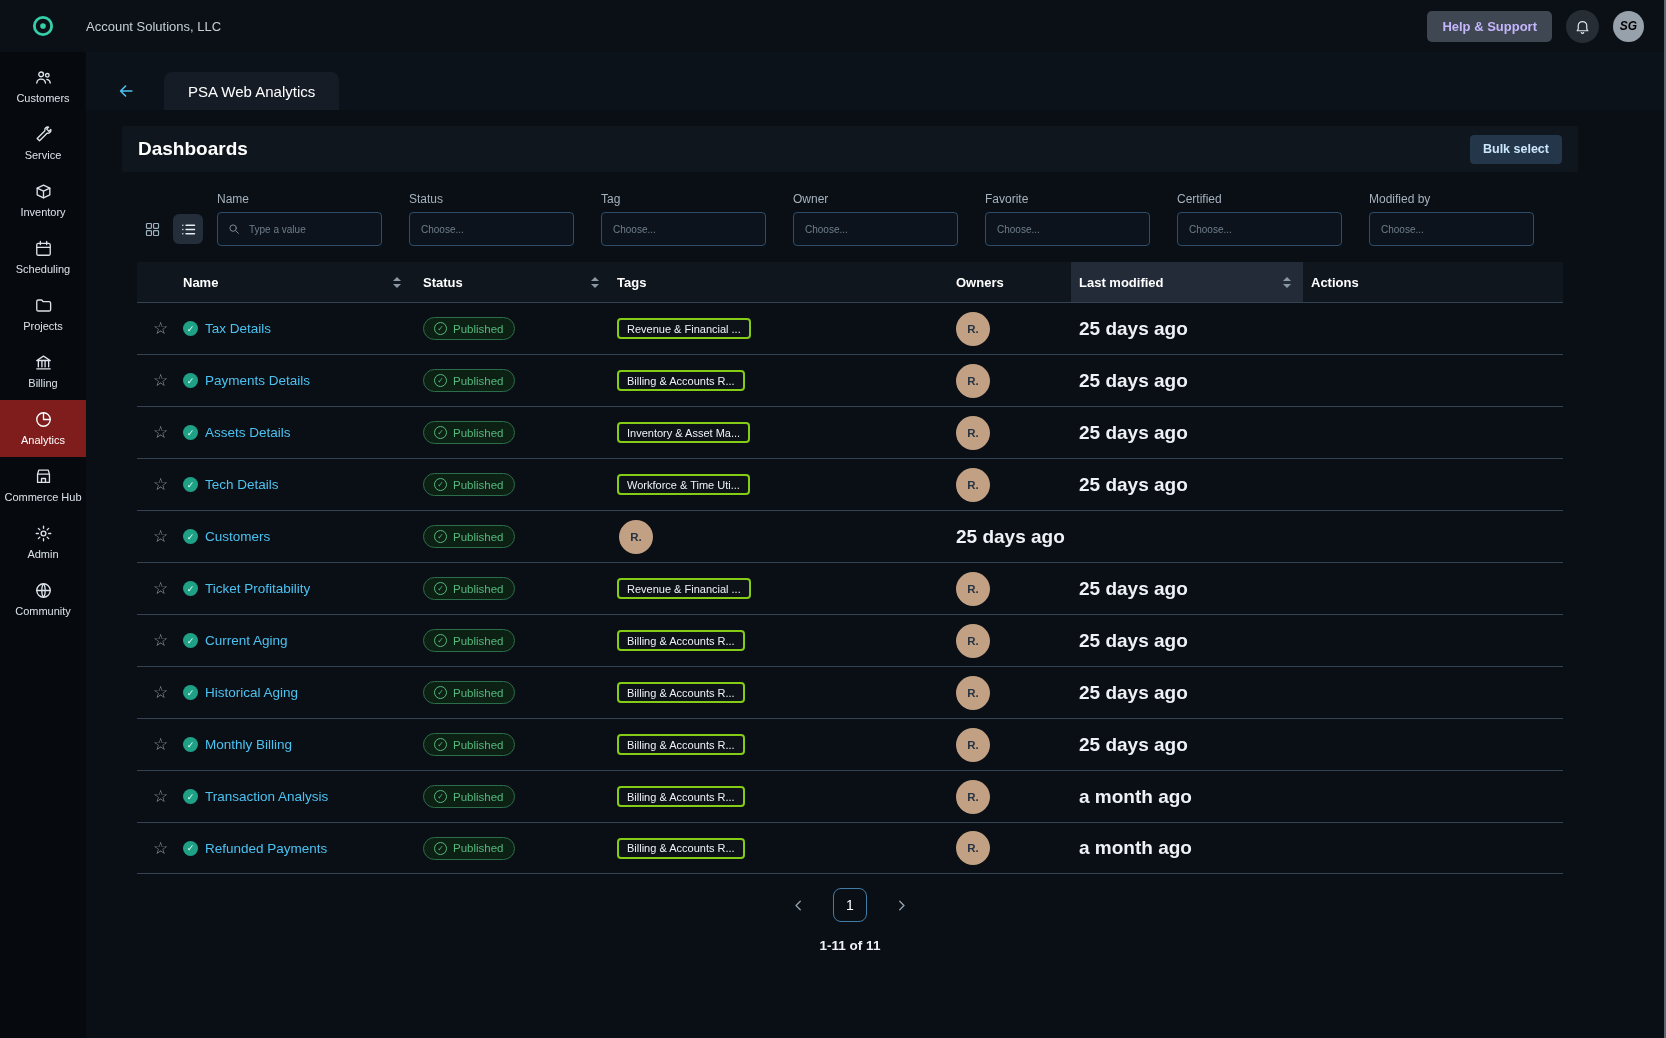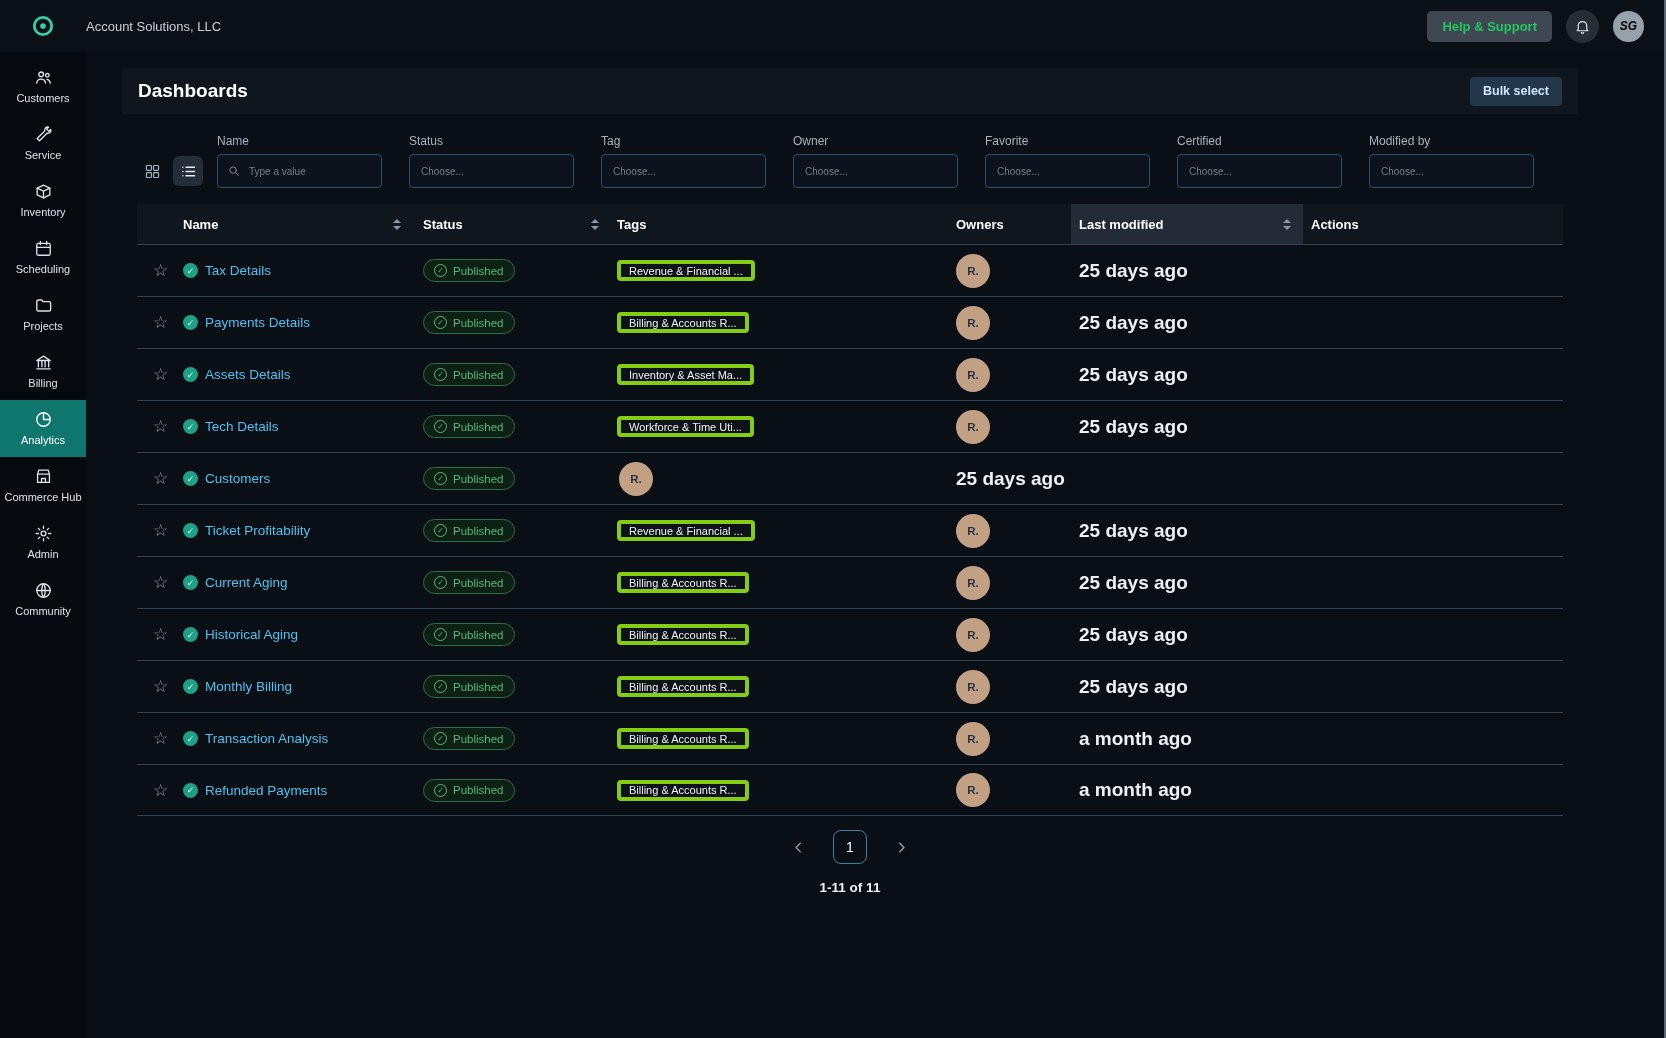--- a/index.html
+++ b/index.html
@@ -9,33 +9,33 @@
     background:#0a0f15; display:flex; flex-direction:column;
     font-family:"Liberation Sans", sans-serif;
     border-right:2px solid #5c6771;
   }
   
   .topbar{ height:52px; flex:0 0 52px; background:#0b1016; display:flex; align-items:center; }
   .logo-wrap{ width:86px; display:flex; justify-content:center; cursor:pointer; }
   .logo-wrap svg{ width:26px; height:26px; }
   .company{ color:#c7cfd7; font-size:13px; }
   .topbar-right{ margin-left:auto; display:flex; align-items:center; gap:14px; padding-right:20px; }
-  .help-btn{ background:#3f4752; color:#22c55e; font-weight:bold; font-size:13px; height:31px;
+  .help-btn{ background:#3f4752; color:#c4b5fd; font-weight:bold; font-size:13px; height:31px;
     padding:0 15px; border-radius:5px; border:none; cursor:pointer; font-family:inherit; }
   .icon-circle{ width:33px; height:33px; border-radius:50%; background:#262d35; color:#dfe5ea;
     display:flex; align-items:center; justify-content:center; cursor:pointer; }
   .icon-circle svg{ width:17px; height:17px; }
   .avatar-user{ width:31px; height:31px; border-radius:50%; background:#97a1ab; color:#000000;
     font-size:12px; font-weight:bold; display:flex; align-items:center; justify-content:center; cursor:pointer;font-style:italic; }
   
   .bodyrow{ flex:1; display:flex; min-height:0; }
   .sidebar{ width:86px; flex:0 0 86px; background:#060a0f; display:flex; flex-direction:column; padding-top:6px; }
   .nav-item{ display:flex; flex-direction:column; align-items:center; gap:5px; padding:10px 3px;
     color:#dbe2e9; cursor:pointer; text-align:center; }
-  .nav-item.active{ background:#0f766e; color:#ffffff;text-align:center; }
+  .nav-item.active{ background:#7f1d1d; color:#ffffff;text-align:center; }
   .nav-icon{ display:flex; }
   .nav-icon svg{ width:19px; height:19px; }
   .nav-label{ font-size:11px; line-height:13px; }
   
   .main{ flex:1; display:flex; flex-direction:column; min-width:0; background:#0a0f15; }
   .tabbar{ height:58px; flex:0 0 58px; background:#0c1219; display:flex; align-items:flex-end; }
   .back-btn{ margin:0 0 9px 30px; color:#4cc2f1; display:flex; cursor:pointer; }
   .back-btn svg{ width:20px; height:20px; }
   .tab{ margin-left:28px; height:38px; display:flex; align-items:center; padding:0 24px;
     background:#151c26; color:#fff; font-size:15px; border-radius:8px 8px 0 0; cursor:pointer; }
@@ -85,21 +85,21 @@
   .cell{ display:flex; align-items:center; height:100%; }
   .star{ color:#8d9aa6; font-size:17px; margin-left:16px; cursor:pointer; line-height:1; }
   .c-name{ gap:7px; }
   .badge-ic{ width:15px; height:15px; border-radius:50%; background:#1fa187; color:#e7fff8;
     font-size:9px; display:flex; align-items:center; justify-content:center; flex:0 0 15px; }
   .dash-link{ color:#4cc2f1; font-size:13.5px; cursor:pointer; text-decoration:none; }
   .pill{ display:inline-flex; align-items:center; gap:6px; height:23px; padding:0 10px;
     border:1px solid #2c6e49; border-radius:12px; color:#54b97e; background:#0d2014; font-size:11.5px; }
   .pill-check{ width:13px; height:13px; border:1px solid #54b97e; border-radius:50%; font-size:8px;
     display:flex; align-items:center; justify-content:center; }
-  .tag-chip{ display:inline-flex; align-items:center; height:21px; padding:0 8px; border:4px solid #84cc16;
+  .tag-chip{ display:inline-flex; align-items:center; height:21px; padding:0 8px; border:2px solid #84cc16;
     border-radius:4px; color:#eef2f6; font-size:11px; background:#0d1218; white-space:nowrap; cursor:pointer; }
   .avatar-owner{ width:34px; height:34px; border-radius:50%; background:#c2a083; color:#273344;
     font-weight:bold; font-size:11.5px; display:flex; align-items:center; justify-content:center; cursor:pointer; }
   .c-mod{ color:#eef2f6; font-size:19px; font-weight:bold; }
   
   .pagination{ display:flex; align-items:center; justify-content:center; gap:26px; margin-top:14px; }
   .page-chevron{ color:#8fa0ad; display:flex; cursor:pointer; }
   .page-chevron svg{ width:17px; height:17px; }
   .page-box{ width:34px; height:34px; border:1px solid #3e7ea6; border-radius:8px; color:#fff;
     font-size:14px; display:flex; align-items:center; justify-content:center; cursor:pointer; }
@@ -217,20 +217,28 @@
             <svg viewBox="0 0 24 24" fill="none" stroke="currentColor" stroke-width="1.7" stroke-linecap="round" stroke-linejoin="round">
               <circle cx="12" cy="12" r="8.5"></circle>
               <path d="M3.5 12h17M12 3.5c2.8 2.8 2.8 14.2 0 17M12 3.5c-2.8 2.8-2.8 14.2 0 17"></path>
             </svg>
           </span>
           <span class="nav-label">Community</span>
         </div>
       </nav>
 
     <div class="main">
+      <div class="tabbar">
+        <span class="back-btn">
+          <svg viewBox="0 0 24 24" fill="none" stroke="currentColor" stroke-width="1.9" stroke-linecap="round" stroke-linejoin="round">
+              <path d="M19 12H5.5M11.5 18l-6-6 6-6"></path>
+            </svg>
+        </span>
+        <div class="tab">PSA Web Analytics</div>
+      </div>
 
       <div class="content">
         <div class="panel-header">
           <h1 class="panel-title">Dashboards</h1>
           <button class="bulk-btn">Bulk select</button>
         </div>
 
         <div class="filters-row">
           <div class="view-toggles">
             <span class="toggle">

